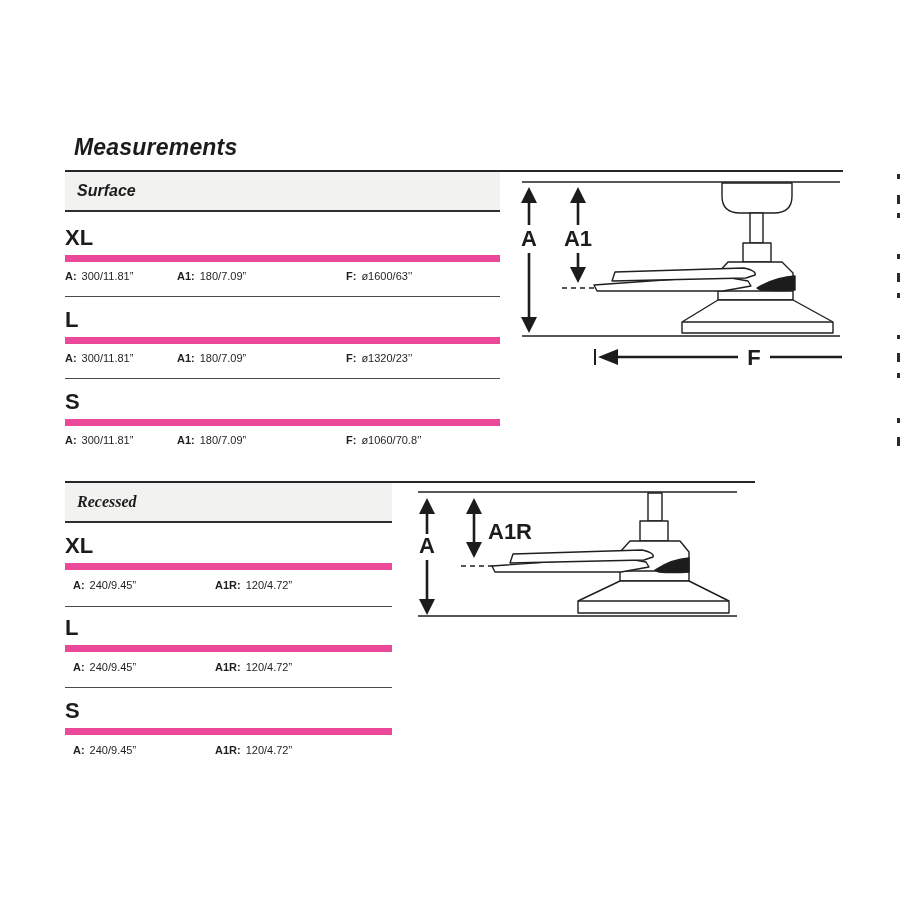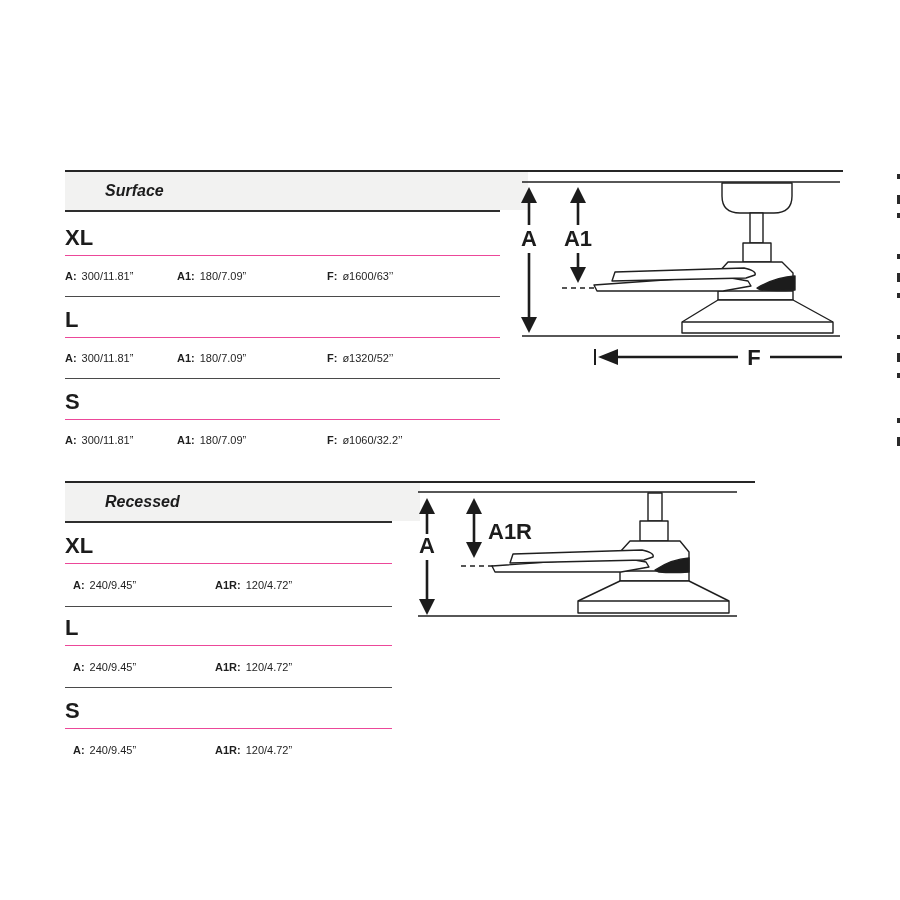--- a/index.html
+++ b/index.html
@@ -10,52 +10,53 @@
   
   .title{
     position:absolute;left:74px;top:134px;
     font-size:23px;font-weight:bold;font-style:italic;color:#1c1c1c;letter-spacing:.2px;
   }
   
   .rule-long{position:absolute;height:2px;background:#262626;}
   .rule{position:absolute;height:2px;background:#2e2e2e;}
   
   .sec-header{
-    position:absolute;background:#f2f2f1;display:flex;align-items:center;padding-left:28px;
+    position:absolute;background:#f2f2f1;display:flex;align-items:center;
   }
   .sec-header span{
     font-size:16px;font-weight:bold;font-style:italic;padding-left:12px;color:#1c1c1c;
   }
   
   .size-row{
-    position:absolute;border-bottom:1px solid #ec4899;
+    position:absolute;border-bottom:7px solid #ec4899;
     display:flex;align-items:flex-end;text-align:right;
   }
   .size-row span{font-size:22px;font-weight:bold;line-height:1;padding-bottom:6px;color:#1c1c1c;}
   .meas-row{
     position:absolute;border-bottom:1px solid #4a4a4a;
   }
   .meas-row.last{border-bottom:none;}
   .spec{position:absolute;top:50%;transform:translateY(-50%);font-size:11px;white-space:nowrap;}
   .spec b{font-weight:bold;margin-right:5px;}
   .surface-meas .c0{left:0;}
   .surface-meas .c1{left:112px;}
-  .surface-meas .c2{left:262px;}
+  .surface-meas .c2{left:281px;}
   .recessed-meas .c0{left:8px;}
   .recessed-meas .c1{left:150px;}
   
   svg{position:absolute;overflow:visible;}
   svg text{font-family:"Liberation Sans","DejaVu Sans",sans-serif;font-weight:bold;fill:#1c1c1c;}
   .frag{position:absolute;left:897px;width:3px;background:#2a2a2a;}
 </style>
 </head>
 <body>
 
 <div class="page">
 
+  <div class="title">Measurements</div>
 
   <div class="rule-long" style="left:65px;top:170px;width:778px;"></div>
 
   <div class="sec-header" style="left:65px;top:172px;width:435px;height:38px;">
     <span>Surface</span>
   </div>
   <div class="rule" style="left:65px;top:210px;width:435px;"></div>
 
   <div class="size-row" style="left:65px;top:212px;width:435px;height:43px;">
     <span>XL</span>
@@ -65,30 +66,30 @@
     <span class="spec c1"><b>A1:</b><span>180/7.09”</span></span>
     <span class="spec c2"><b>F:</b><span>ø1600/63’’</span></span>
   </div>
 
   <div class="size-row" style="left:65px;top:297px;width:435px;height:40px;">
     <span>L</span>
   </div>
   <div class="meas-row surface-meas" style="left:65px;top:338px;width:435px;height:40px;">
     <span class="spec c0"><b>A:</b><span>300/11.81”</span></span>
     <span class="spec c1"><b>A1:</b><span>180/7.09”</span></span>
-    <span class="spec c2"><b>F:</b><span>ø1320/52’’</span></span>
+    <span class="spec c2"><b>F:</b><span>ø1320/23’’</span></span>
   </div>
 
   <div class="size-row" style="left:65px;top:379px;width:435px;height:40px;">
     <span>S</span>
   </div>
   <div class="meas-row surface-meas last" style="left:65px;top:420px;width:435px;height:40px;">
     <span class="spec c0"><b>A:</b><span>300/11.81”</span></span>
     <span class="spec c1"><b>A1:</b><span>180/7.09”</span></span>
-    <span class="spec c2"><b>F:</b><span>ø1060/32.2’’</span></span>
+    <span class="spec c2"><b>F:</b><span>ø1060/70.8’’</span></span>
   </div>
 
   <svg style="left:520px;top:165px;" width="330" height="215" viewBox="0 0 330 215">
     <g stroke="#1f1f1f" fill="none" stroke-width="1.5">
       <line x1="2" y1="17" x2="320" y2="17"></line>
       <line x1="2" y1="171" x2="320" y2="171"></line>
     </g>
 
     <g stroke="#1f1f1f" fill="#ffffff" stroke-width="1.4" stroke-linejoin="round">
       <path d="M 202 18 L 202 31 Q 202 48 220 48 L 254 48 Q 272 48 272 31 L 272 18 Z"></path>
@@ -125,21 +126,21 @@
       <line x1="75" y1="184" x2="75" y2="200" stroke="#1c1c1c" stroke-width="2"></line>
       <polygon points="78,192 98,184 98,200" fill="#1c1c1c"></polygon>
       <line x1="96" y1="192" x2="218" y2="192" stroke="#1c1c1c" stroke-width="2.4"></line>
       <text x="234" y="200" font-size="22" text-anchor="middle">F</text>
       <line x1="250" y1="192" x2="322" y2="192" stroke="#1c1c1c" stroke-width="2.4"></line>
     </g>
   </svg>
 
   <div class="rule-long" style="left:65px;top:481px;width:690px;"></div>
 
-  <div class="sec-header" style="left:65px;top:483px;width:327px;height:38px;">
+  <div class="sec-header" style="left:65px;top:483px;width:327px;height:38px;font-family:Liberation Serif, serif;">
     <span>Recessed</span>
   </div>
   <div class="rule" style="left:65px;top:521px;width:327px;"></div>
 
   <div class="size-row" style="left:65px;top:523px;width:327px;height:40px;">
     <span>XL</span>
   </div>
   <div class="meas-row recessed-meas" style="left:65px;top:564px;width:327px;height:42px;">
     <span class="spec c0"><b>A:</b><span>240/9.45”</span></span>
     <span class="spec c1"><b>A1R:</b><span>120/4.72”</span></span>

